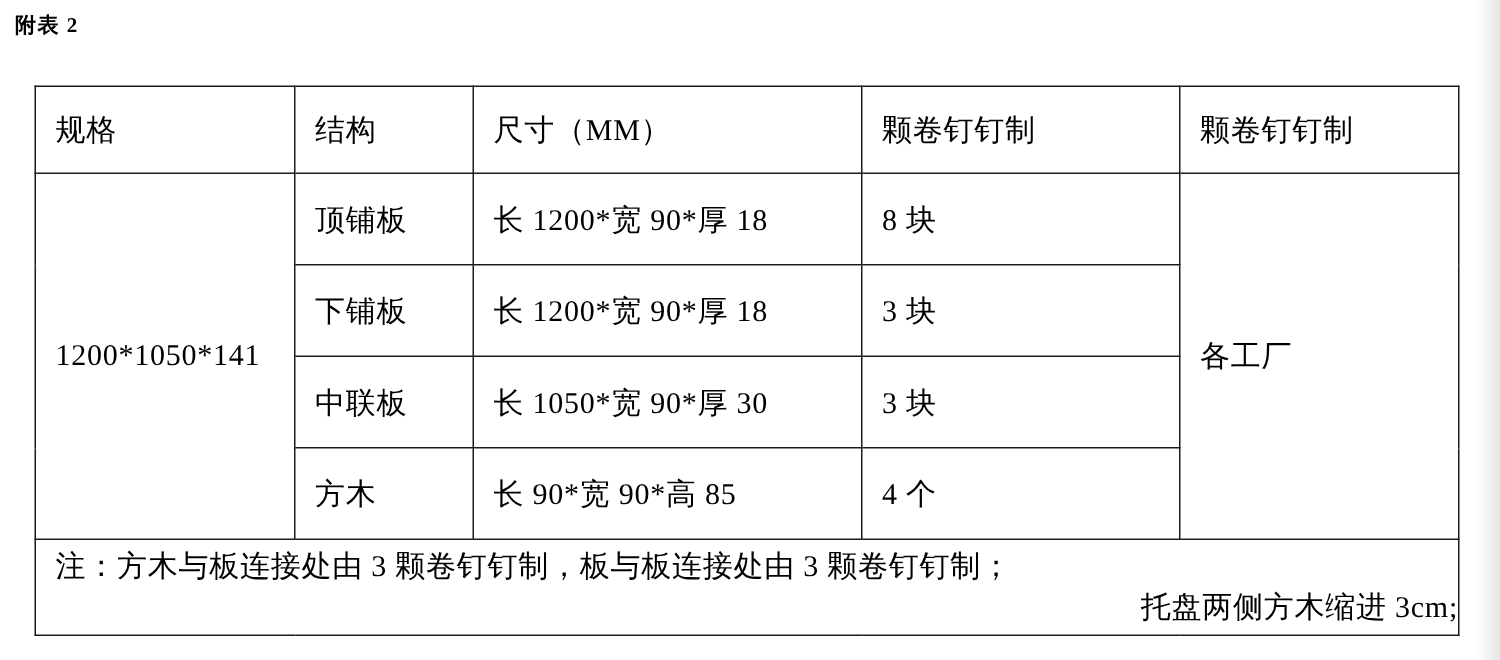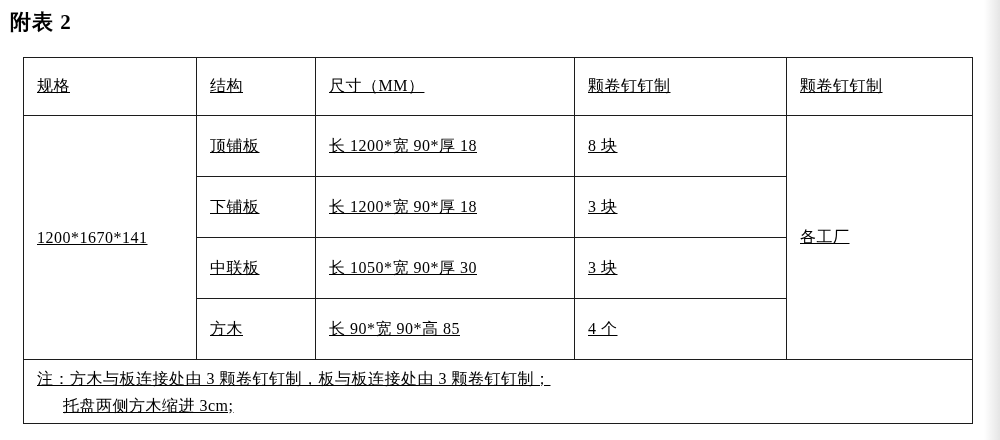--- a/index.html
+++ b/index.html
@@ -14,49 +14,48 @@
   .page-edge-shadow {
     position: absolute;
     top: 0; right: 0;
     width: 16px; height: 440px;
     background: linear-gradient(to right, rgba(0,0,0,0), rgba(0,0,0,0.10));
     pointer-events: none;
   }
   .doc-title {
     position: absolute;
     left: 10px; top: 8px;
-    font-size: 21px;
+    font-size: 14px;
     font-weight: 600;
     letter-spacing: 1px;
   }
   table.spec-table {
     position: absolute;
     left: 23px; top: 57px;
     width: 949px;
     border-collapse: collapse;
     table-layout: fixed;
-    font-size: 16px;
-    text-decoration: underline;
+    font-size: 20px;
   }
   table.spec-table td {
     border: 1.6px solid #1c1c1c;
     padding: 0 0 0 13px;
     vertical-align: middle;
     text-align: left;
     letter-spacing: 0.5px;
   }
   tr.header-row td { height: 58px; }
   tr.data-row td   { height: 61px; }
   td.note-cell {
     height: 64px;
     padding: 6px 8px 6px 10px;
     vertical-align: middle;
     line-height: 27px;
   }
-  .note-line2 { margin-left: 26px; }
+  .note-line2 { margin-left: 26px; text-align: right; }
 </style>
 </head>
 <body>
 
 <div class="doc-title">附表 2</div>
 
 <table class="spec-table">
   <colgroup>
     <col style="width:173px">
     <col style="width:119px">
@@ -66,21 +65,21 @@
   </colgroup>
   <tbody>
     <tr class="header-row">
       <td>规格</td>
       <td>结构</td>
       <td>尺寸（MM）</td>
       <td>颗卷钉钉制</td>
       <td>颗卷钉钉制</td>
     </tr>
     <tr class="data-row">
-      <td rowspan="4">1200*1670*141</td>
+      <td rowspan="4">1200*1050*141</td>
       <td>顶铺板</td>
       <td>长 1200*宽 90*厚 18</td>
       <td>8 块</td>
       <td rowspan="4">各工厂</td>
     </tr>
     <tr class="data-row">
       <td>下铺板</td>
       <td>长 1200*宽 90*厚 18</td>
       <td>3 块</td>
     </tr>

